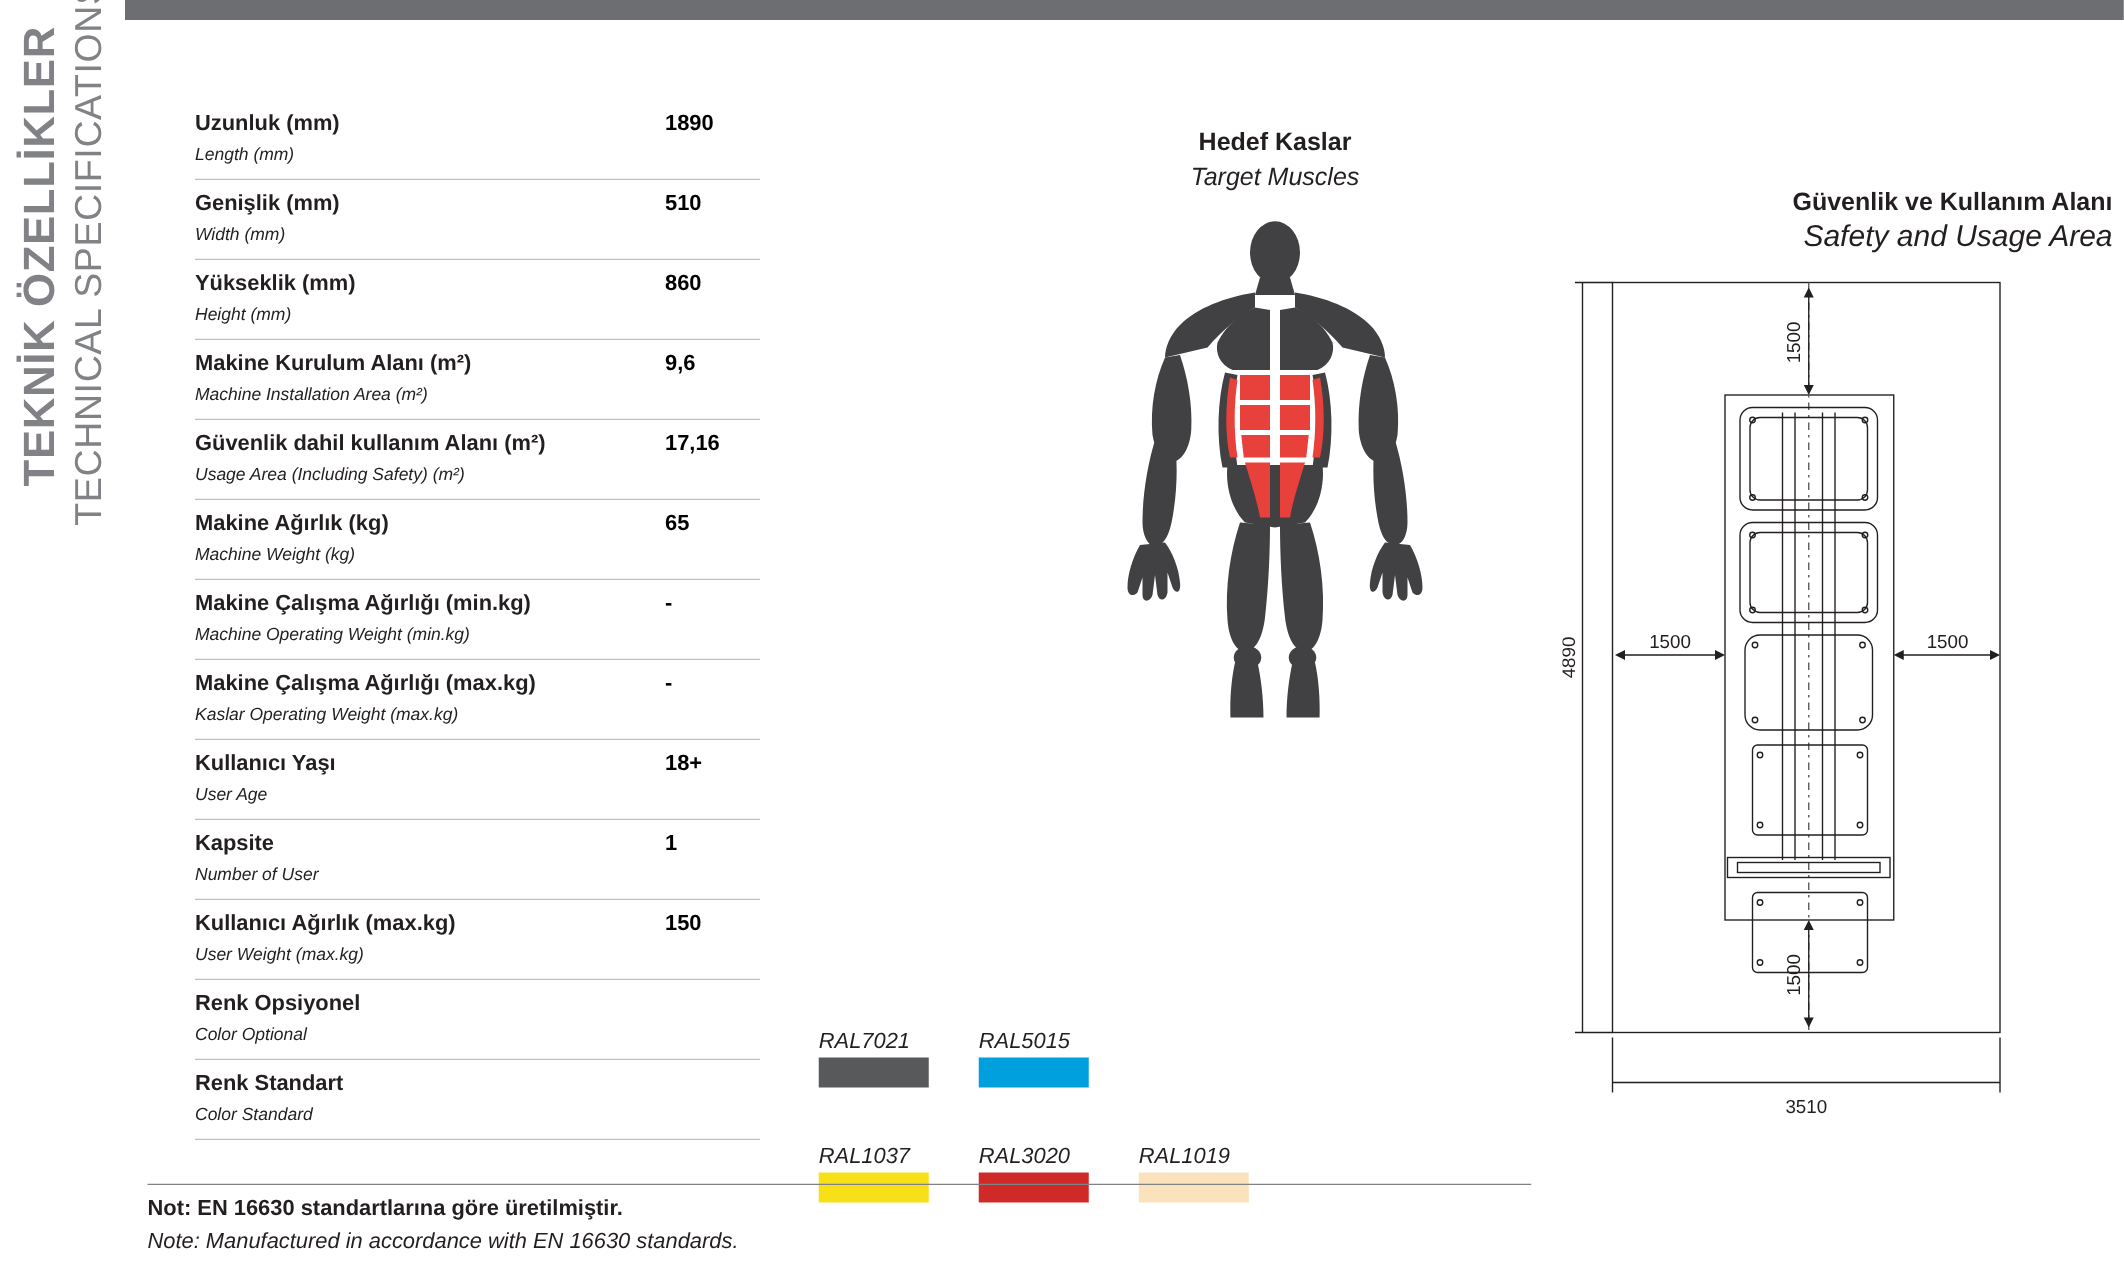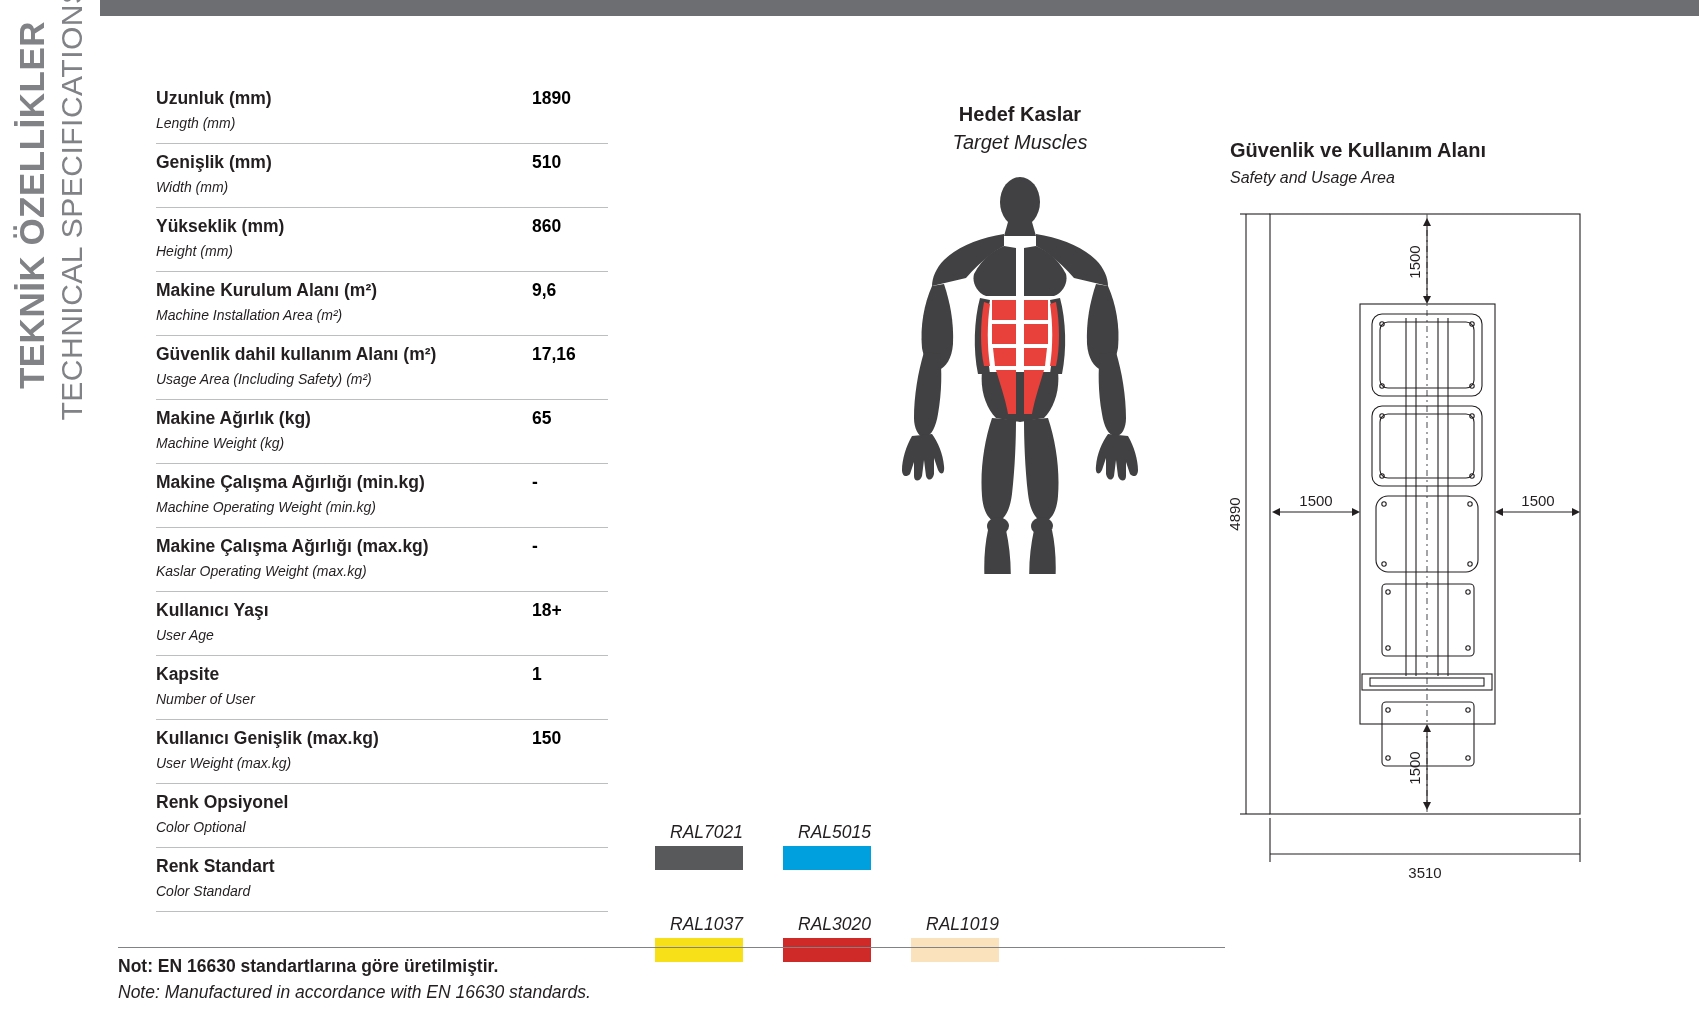--- a/index.html
+++ b/index.html
@@ -102,21 +102,21 @@
   }
   .spec-row.color-row { min-height: 62px; }
 
   
   .colors {
     position: absolute;
     left: 655px;
     top: 820px;
     width: 430px;
   }
-  .color-group { position: relative; height: 78px; text-align: right; }
+  .color-group { position: relative; height: 78px; }
   .color-item {
     position: absolute;
     width: 88px;
   }
   .color-name {
     font-size: 17.5px;
     font-style: italic;
     color: #231f20;
     line-height: 24px;
     white-space: nowrap;
@@ -173,31 +173,31 @@
     line-height: 28px;
   }
   .body-fig {
     margin-top: 18px;
   }
 
   
   .safety {
     position: absolute;
     left: 1230px;
-    top: 136px;
+    top: 148px;
     width: 460px;
-    text-align: left;
+    text-align: right;
   }
   .safety .h-tr {
     font-size: 20px;
     font-weight: 700;
     line-height: 28px;
   }
   .safety .h-en {
-    font-size: 16px;
+    font-size: 24px;
     font-style: italic;
     line-height: 28px;
   }
   .diagram { margin-top: 14px; }
 
   .dim-text {
     font-size: 15px;
     fill: #231f20;
     font-family: "Liberation Sans", sans-serif;
   }
@@ -291,21 +291,21 @@
   <div class="spec-row">
     <div class="spec-labels">
       <div class="spec-tr">Kapsite</div>
       <div class="spec-en">Number of User</div>
     </div>
     <div class="spec-val">1</div>
   </div>
 
   <div class="spec-row">
     <div class="spec-labels">
-      <div class="spec-tr">Kullanıcı Genişlik (max.kg)</div>
+      <div class="spec-tr">Kullanıcı Ağırlık (max.kg)</div>
       <div class="spec-en">User Weight (max.kg)</div>
     </div>
     <div class="spec-val">150</div>
   </div>
 
   <div class="spec-row color-row">
     <div class="spec-labels">
       <div class="spec-tr">Renk Opsiyonel</div>
       <div class="spec-en">Color Optional</div>
     </div>

